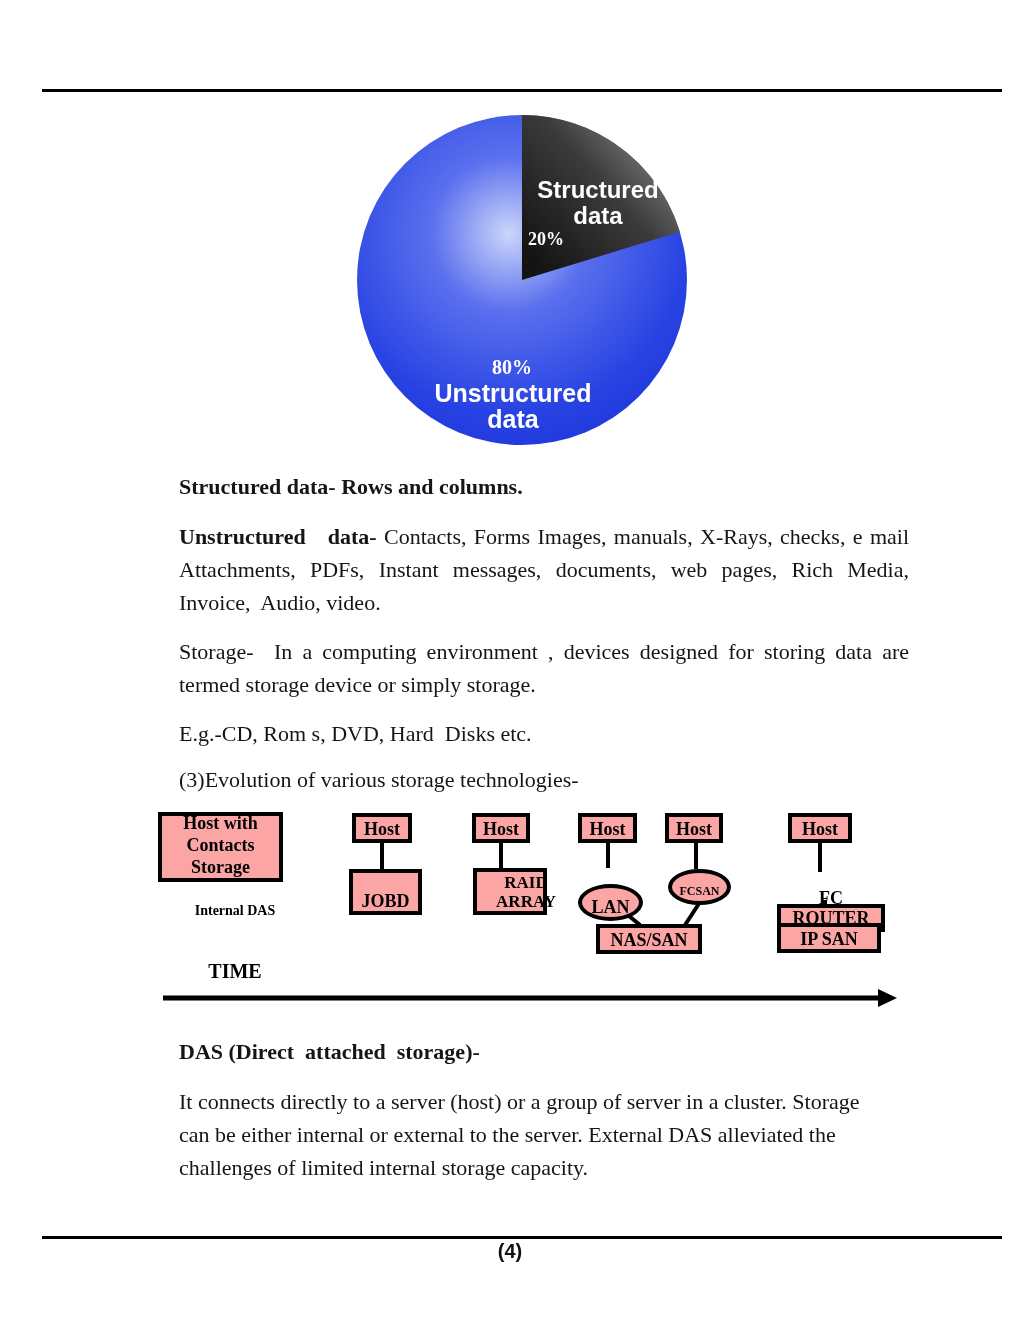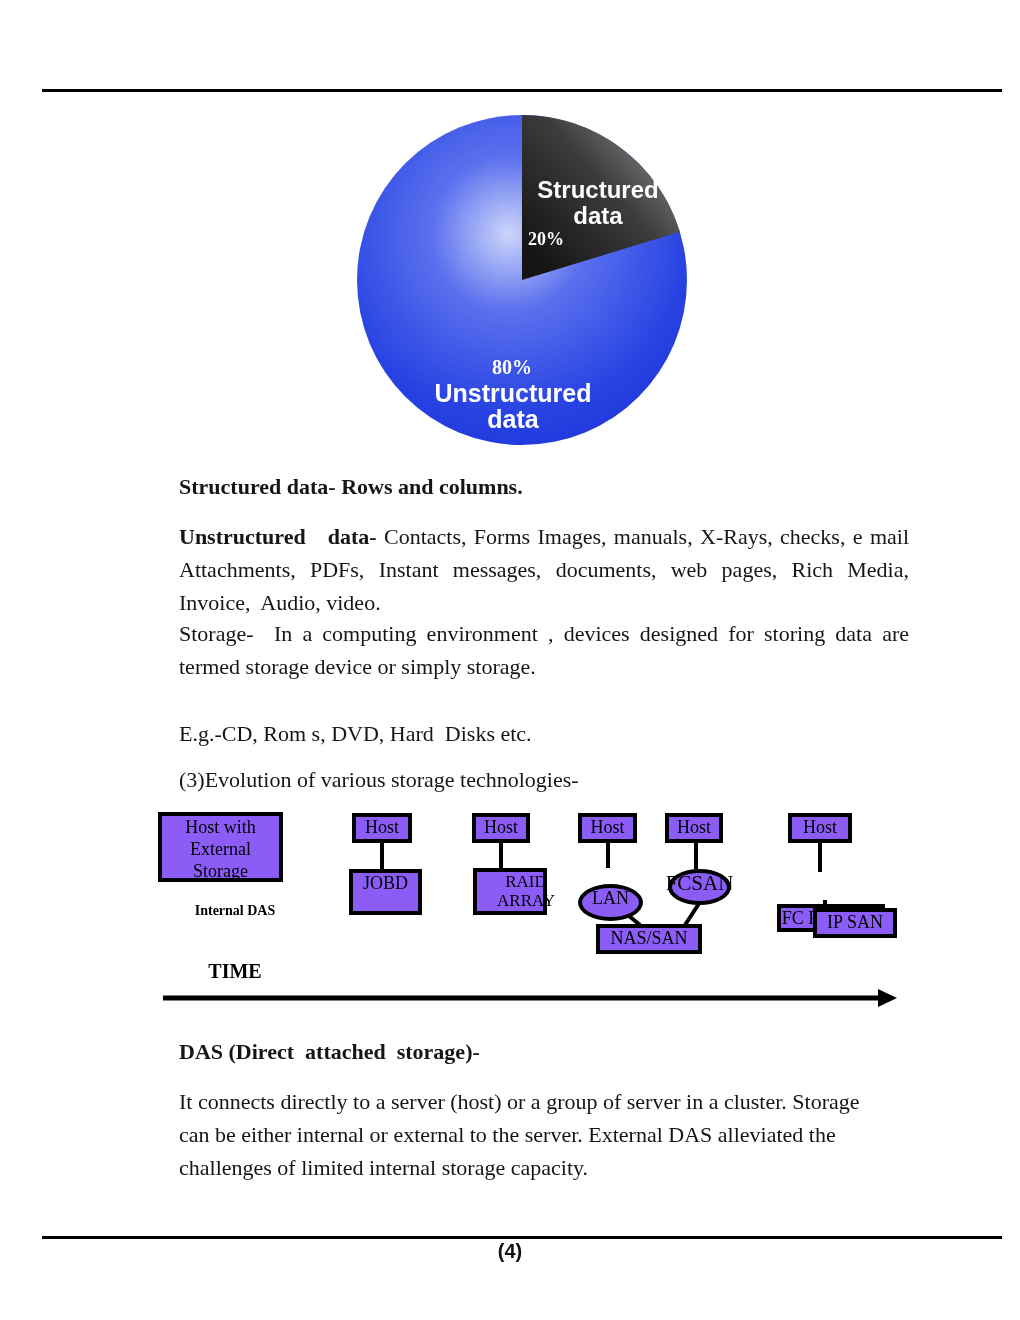--- a/index.html
+++ b/index.html
@@ -12,23 +12,23 @@
   .justify{text-align:justify;}
   .bold{font-weight:bold;}
   
   .pie-wrap{position:absolute;left:352px;top:112px;width:340px;height:336px;}
   .pie-label{font-family:"Liberation Sans",sans-serif;font-weight:bold;fill:#ffffff;}
   .pie-pct{font-family:"Liberation Serif",serif;font-weight:bold;fill:#ffffff;}
   
   .diagram{position:absolute;left:140px;top:800px;width:760px;height:210px;}
   .dsvg{position:absolute;left:0;top:0;}
   .dbox{
-    position:absolute;border:4px solid #000;background:#8b5cf6;box-sizing:border-box;
-    display:flex;align-items:flex-start;justify-content:center;text-align:center;
-    font-weight:normal;font-size:18px;line-height:20px;color:#000;
+    position:absolute;border:4px solid #000;background:#fca5a5;box-sizing:border-box;
+    display:flex;align-items:flex-end;justify-content:center;text-align:center;
+    font-weight:bold;font-size:18px;line-height:20px;color:#000;
   }
   .ellipse{border-radius:50%;}
   .dlabel{position:absolute;font-weight:bold;font-size:14px;color:#000;text-align:center;}
   
   .footer-num{
     position:absolute;left:0;top:1240px;width:1020px;text-align:center;
     font-family:"Liberation Sans",sans-serif;font-weight:bold;font-size:20px;color:#111;
   }
 </style>
 </head>
@@ -59,21 +59,21 @@
     <text x="160" y="262" text-anchor="middle" font-size="20" class="pie-pct">80%</text>
     <text x="161" y="290" text-anchor="middle" font-size="25" class="pie-label">Unstructured</text>
     <text x="161" y="316" text-anchor="middle" font-size="25" class="pie-label">data</text>
   </svg>
 </div>
 
 <p class="para bold" style="top:466px;">Structured data- Rows and columns.</p>
 
 <p class="para justify" style="top:516px;"><b>Unstructured&nbsp;&nbsp; data-</b><span> Contacts, Forms Images, manuals, X-Rays, checks, e mail Attachments, PDFs, Instant messages, documents, web pages, Rich Media, Invoice,&nbsp; Audio, video.</span></p>
 
-<p class="para justify" style="top:613px;">Storage-&nbsp; In a computing environment , devices designed for storing data are termed storage device or simply storage.</p>
+<p class="para justify" style="top:631px;">Storage-&nbsp; In a computing environment , devices designed for storing data are termed storage device or simply storage.</p>
 
 <p class="para" style="top:713px;">E.g.-CD, Rom s, DVD, Hard&nbsp; Disks etc.</p>
 
 <p class="para" style="top:759px;">(3)Evolution of various storage technologies-</p>
 
 <div class="diagram">
   <svg class="dsvg" width="760" height="210" viewBox="0 0 760 210">
     <line x1="242" y1="43" x2="242" y2="69" stroke="#000" stroke-width="4"></line>
     <line x1="361" y1="43" x2="361" y2="68" stroke="#000" stroke-width="4"></line>
     <line x1="468" y1="43" x2="468" y2="68" stroke="#000" stroke-width="4"></line>
@@ -81,44 +81,44 @@
     <line x1="472" y1="102" x2="500" y2="125" stroke="#000" stroke-width="4"></line>
     <line x1="560" y1="102" x2="545" y2="125" stroke="#000" stroke-width="4"></line>
     <line x1="680" y1="43" x2="680" y2="72" stroke="#000" stroke-width="4"></line>
     <line x1="685" y1="100" x2="685" y2="123" stroke="#000" stroke-width="4"></line>
     <line x1="23" y1="198" x2="742" y2="198" stroke="#000" stroke-width="5"></line>
     <polygon points="738,189 757,198 738,207" fill="#000"></polygon>
   </svg>
 
   <div class="dbox" style="left:18px;top:12px;width:125px;height:70px;font-size:18px;line-height:22px;">
     <span><span>Host with</span><br>
-    <span>External Storage</span></span>
+    <span>Contacts Storage</span></span>
   </div>
   <div class="dlabel" style="left:35px;top:903px;top:103px;width:120px;">Internal DAS</div>
 
   <div class="dbox" style="left:212px;top:13px;width:60px;height:30px;">Host</div>
   <div class="dbox" style="left:209px;top:69px;width:73px;height:46px;">JOBD</div>
 
   <div class="dbox" style="left:332px;top:13px;width:58px;height:30px;">Host</div>
   <div class="dbox" style="left:333px;top:68px;width:74px;height:47px;font-size:17px;line-height:19px;padding-left:32px;">
     <span><span>RAID</span><br>
     <span>ARRAY</span></span>
   </div>
 
   <div class="dbox" style="left:438px;top:13px;width:59px;height:30px;">Host</div>
   <div class="dbox ellipse" style="left:438px;top:84px;width:65px;height:37px;">LAN</div>
 
   <div class="dbox" style="left:525px;top:13px;width:58px;height:30px;">Host</div>
-  <div class="dbox ellipse" style="left:528px;top:69px;width:63px;height:36px;font-size:21px;">FCSAN</div>
+  <div class="dbox ellipse" style="left:528px;top:69px;width:63px;height:36px;font-size:12px;">FCSAN</div>
 
   <div class="dbox" style="left:456px;top:124px;width:106px;height:30px;">NAS/SAN</div>
 
   <div class="dbox" style="left:648px;top:13px;width:64px;height:30px;">Host</div>
   <div class="dbox" style="left:637px;top:72px;width:108px;height:28px;margin-top:32px;">FC ROUTER</div>
-  <div class="dbox" style="left:637px;top:108px;width:84px;height:30px;margin-left:36px;">IP SAN</div>
+  <div class="dbox" style="left:637px;top:123px;width:104px;height:30px;">IP SAN</div>
 
   <div class="dlabel" style="left:35px;top:160px;width:120px;font-size:20px;">TIME</div>
 </div>
 
 <p class="para bold" style="top:1031px;">DAS (Direct&nbsp; attached&nbsp; storage)-</p>
 <p class="para" style="top:1081px;width:715px;">It connects directly to a server (host) or a group of server in a cluster. Storage can be either internal or external to the server. External DAS alleviated the challenges of limited internal storage capacity.</p>
 
 <div class="rule" style="left:42px;top:1236px;width:960px;height:3px;"></div>
 <div class="footer-num">(4)</div>
 

